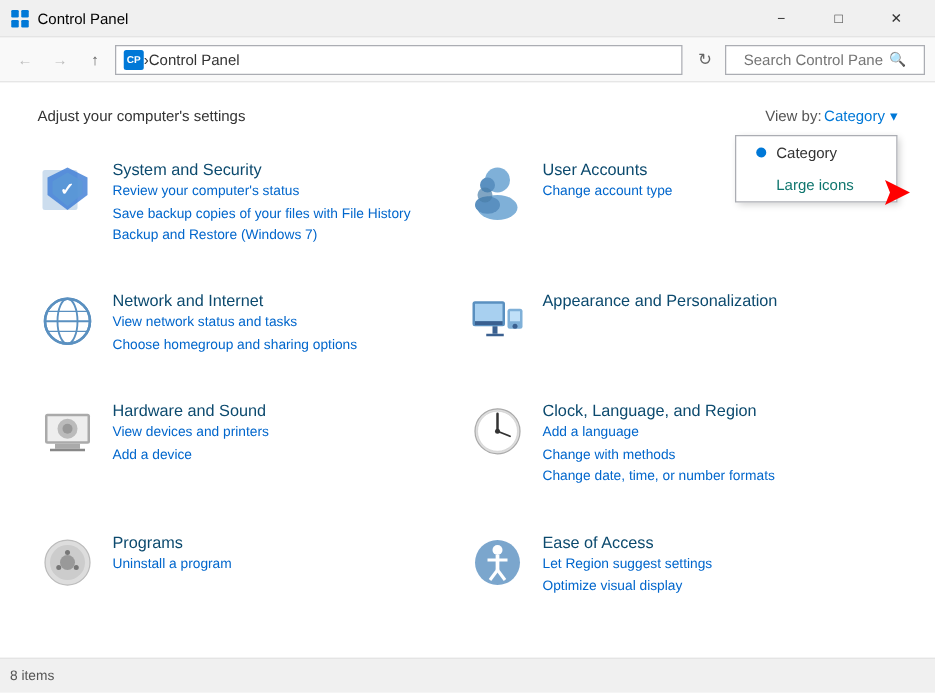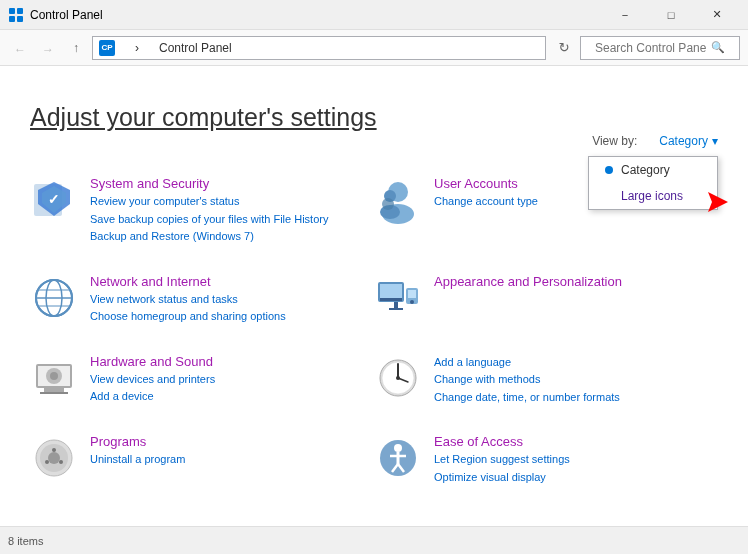--- a/index.html
+++ b/index.html
@@ -79,21 +79,21 @@
       background: #fff;
       display: flex;
       align-items: center;
       padding: 0 6px;
       font-size: 12px;
       color: #333;
     }
     .address-path-inner {
       display: flex;
       align-items: center;
-      gap: 20px;
+      gap: 0;
     }
     .path-icon {
       width: 16px;
       height: 16px;
       background: #0078d7;
       border-radius: 2px;
       display: inline-flex;
       align-items: center;
       justify-content: center;
       color: white;
@@ -143,33 +143,31 @@
       position: relative;
     }
 
     .page-header {
       display: flex;
       justify-content: space-between;
       align-items: center;
       margin-bottom: 20px;
     }
     .page-title {
-      font-size: 25px;
+      font-size: 12px;
       font-weight: 300;
       color: #333;
-      text-decoration: underline;
     }
     .view-by {
       display: flex;
       align-items: center;
-      gap: 22px;
+      gap: 2px;
       font-size: 12px;
       color: #333;
       position: relative;
-      margin-top: 48px;
     }
     .view-by-label { color: #555; }
     .view-by-btn {
       display: flex;
       align-items: center;
       gap: 4px;
       cursor: pointer;
       color: #0078d7;
       border: none;
       background: transparent;
@@ -183,21 +181,21 @@
       right: 0;
       background: #fff;
       border: 1px solid #abadb3;
       box-shadow: 2px 2px 6px rgba(0,0,0,0.2);
       min-width: 130px;
       z-index: 100;
     }
     .dropdown-item {
       padding: 6px 16px;
       font-size: 12px;
-      color: #4c1d95;
+      color: #0f766e;
       cursor: pointer;
       display: flex;
       align-items: center;
       gap: 8px;
     }
     .dropdown-item.selected { color: #333; }
     .dropdown-dot {
       width: 8px;
       height: 8px;
       border-radius: 50%;
@@ -222,21 +220,21 @@
     .category-icon {
       width: 48px;
       height: 48px;
       flex-shrink: 0;
       display: flex;
       align-items: center;
       justify-content: center;
     }
     .category-info { flex: 1; }
     .category-title {
-      color: #a21caf;
+      color: #0c4a6e;
       font-size: 13px;
       cursor: pointer;
       text-decoration: none;
       display: block;
       margin-bottom: 2px;
     }
     .category-link {
       color: #0066cc;
       font-size: 11px;
       cursor: pointer;
@@ -418,20 +416,21 @@
       <div class="category-icon">
         <svg width="48" height="48" viewBox="0 0 48 48">
           <circle cx="24" cy="24" r="18" fill="#ddd" stroke="#aaa" stroke-width="1"></circle>
           <circle cx="24" cy="24" r="16" fill="white" stroke="#ccc" stroke-width="0.5"></circle>
           <line x1="24" y1="24" x2="24" y2="10" stroke="#333" stroke-width="2" stroke-linecap="round"></line>
           <line x1="24" y1="24" x2="34" y2="28" stroke="#333" stroke-width="1.5" stroke-linecap="round"></line>
           <circle cx="24" cy="24" r="2" fill="#333"></circle>
         </svg>
       </div>
       <div class="category-info">
+        <a class="category-title">Clock, Language, and Region</a>
         <a class="category-link">Add a language</a>
         <a class="category-link">Change with methods</a>
         <a class="category-link">Change date, time, or number formats</a>
       </div>
     </div>
 
     <div class="category-item">
       <div class="category-icon">
         <svg width="48" height="48" viewBox="0 0 48 48">
           <circle cx="24" cy="24" r="18" fill="#ddd" stroke="#bbb" stroke-width="1"></circle>

